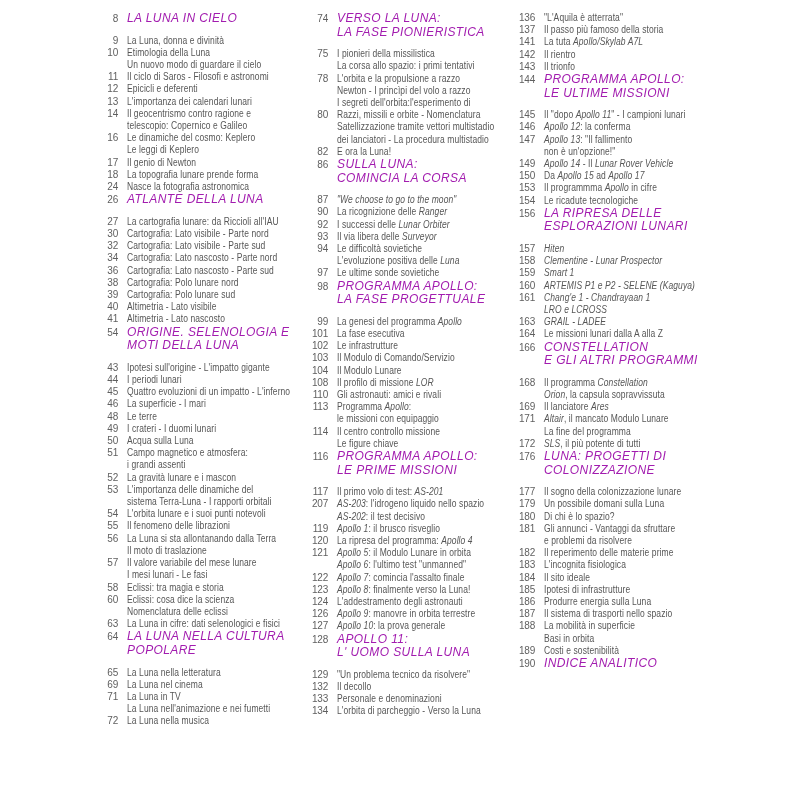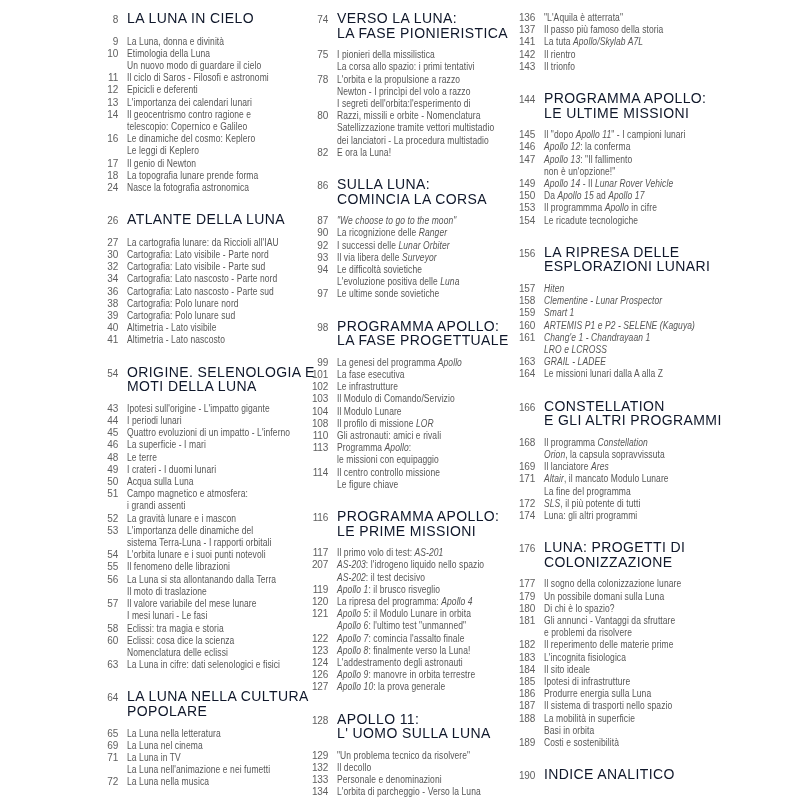--- a/index.html
+++ b/index.html
@@ -5,37 +5,38 @@
   html,body{margin:0;padding:0;}
   body{
     width:800px;height:800px;background:#ffffff;overflow:hidden;
     font-family:"Liberation Sans",sans-serif;
   }
   .page{position:relative;width:800px;height:800px;background:#ffffff;}
   .toc-column{position:absolute;top:12px;}
   #col1{left:92px;}
   #col2{left:302px;}
   #col3{left:509px;}
-  .section{margin-top:19px;}
+  .section{}
   .section:first-child{margin-top:0;}
   .header-block{margin-bottom:9px;}
   .row{display:flex;align-items:baseline;white-space:nowrap;}
   .num{
     flex:0 0 26px;text-align:right;margin-right:9px;
     font-size:10px;line-height:12.2px;color:#5f5f5f;
     letter-spacing:-0.2px;
   }
   .txt{
     font-size:10px;line-height:12.2px;color:#565656;
     transform:scaleX(0.85);transform-origin:0 50%;
     letter-spacing:0.1px;
   }
   .header-row .title{
-    font-size:14px;line-height:13.6px;color:#0f172a;
+    font-size:12px;line-height:13.6px;color:#a21caf;
     letter-spacing:0.4px;
+    font-style:italic;
   }
   .header-row .num{line-height:13.6px;}
   .it{font-style:italic;}
 </style>
 </head>
 <body>
 
 <div class="page">
   <div class="toc-column" id="col1">
       <div class="section">
@@ -648,24 +649,20 @@
           <span class="txt"><span class="it">Altair</span><span>, il mancato Modulo Lunare</span></span>
         </div>
         <div class="row">
           <span class="num"></span>
           <span class="txt"><span>La fine del programma</span></span>
         </div>
         <div class="row">
           <span class="num">172</span>
           <span class="txt"><span class="it">SLS</span><span>, il più potente di tutti</span></span>
         </div>
-        <div class="row">
-          <span class="num">174</span>
-          <span class="txt"><span>Luna: gli altri programmi</span></span>
-        </div>
       </div>
       <div class="section">
         <div class="header-block">
           <div class="row header-row">
             <span class="num">176</span>
             <span class="title">LUNA: PROGETTI DI</span>
           </div>
           <div class="row header-row">
             <span class="num"></span>
             <span class="title">COLONIZZAZIONE</span>

